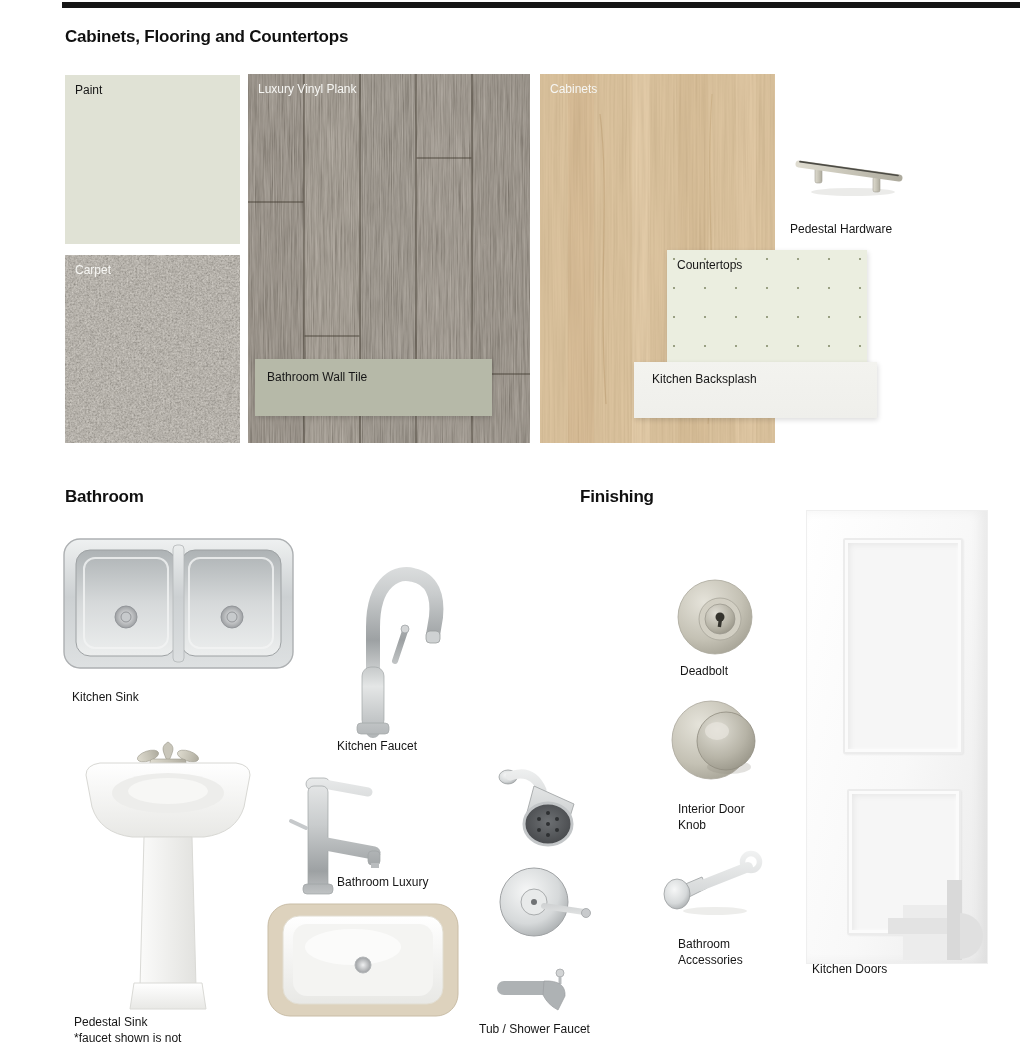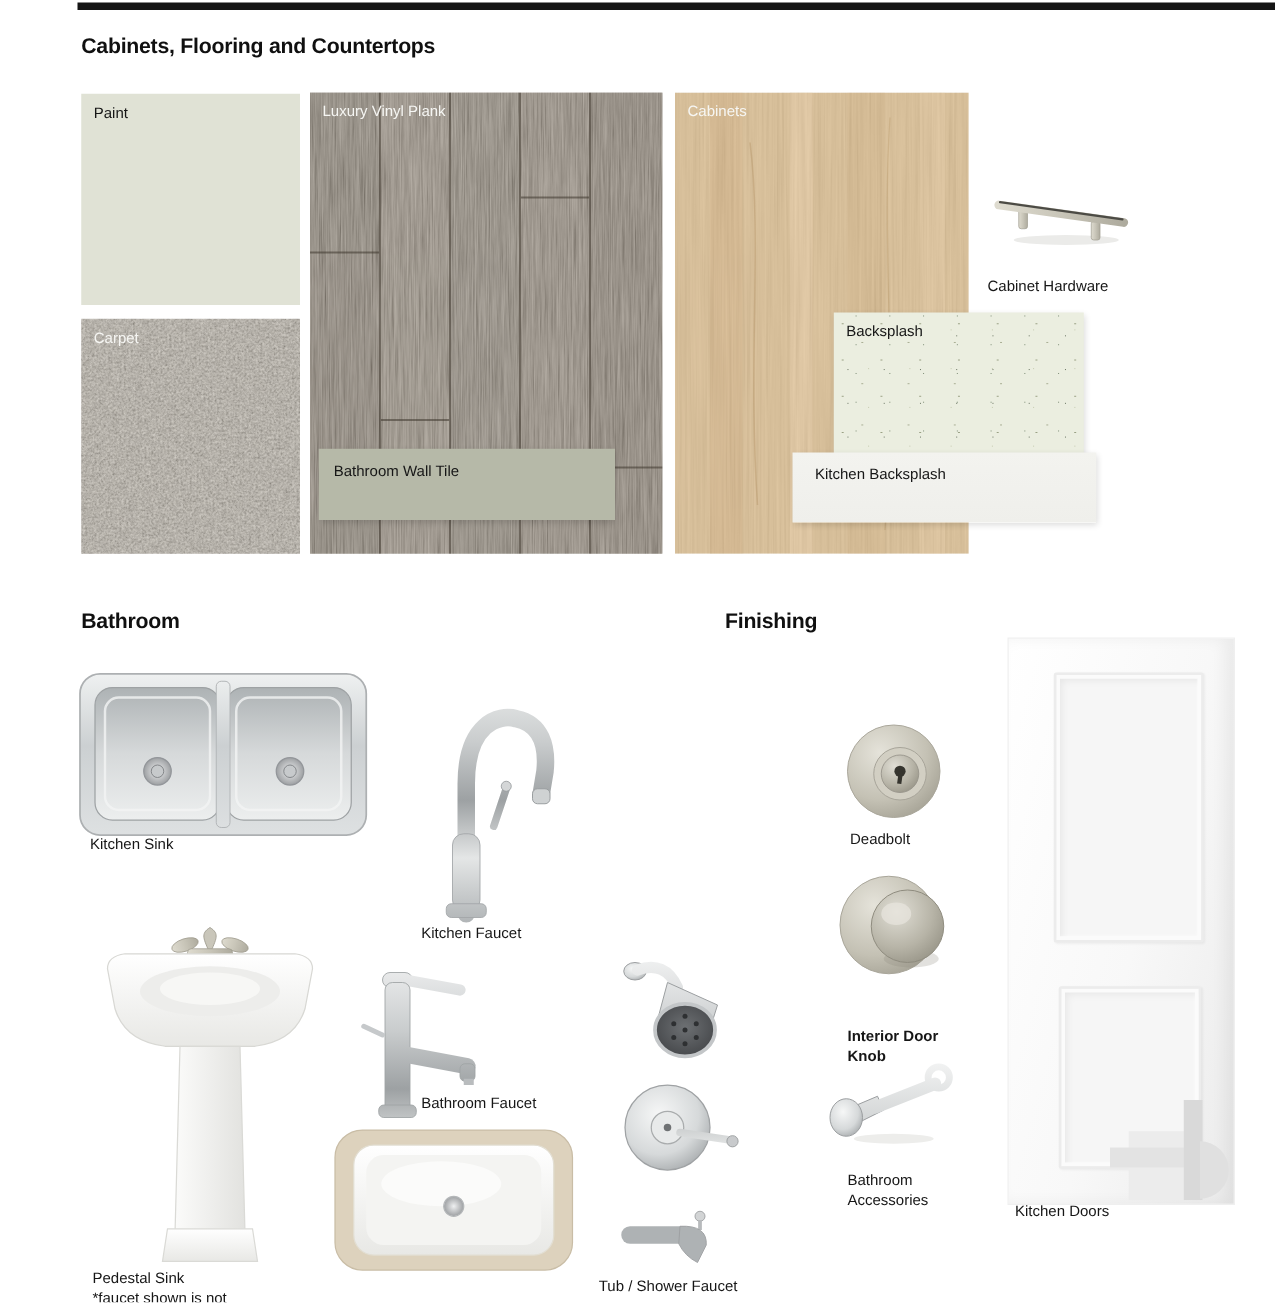--- a/index.html
+++ b/index.html
@@ -181,55 +181,55 @@
       <rect x="138" width="30" height="369" fill="#cda97c" opacity="0.22"></rect>
       <rect x="196" width="20" height="369" fill="#eed2a8" opacity="0.35"></rect>
       <rect width="235" height="369" filter="url(#grainSoft)" opacity="0.16"></rect>
       <path d="M60 40 C70 120 58 210 66 330" stroke="#b08d5e" stroke-width="1.2" fill="none" opacity="0.35"></path>
       <path d="M172 20 C165 120 178 230 168 350" stroke="#b08d5e" stroke-width="1" fill="none" opacity="0.3"></path>
     </svg>
     <span class="tag lbl lbl-light">Cabinets</span>
   </div>
 
   <div class="swatch countertop-speckle shadowed" style="left:667px;top:250px;width:200px;height:118px;z-index:2;">
-    <span class="tag lbl">Backsplash</span>
+    <span class="tag lbl">Countertops</span>
   </div>
 
   <div class="swatch backsplash shadowed" style="left:634px;top:362px;width:243px;height:56px;z-index:3;">
     <span class="tag lbl" style="left:18px;top:10px;">Kitchen Backsplash</span>
   </div>
 
   <div class="abs" style="left:793px;top:152px;width:112px;height:48px;">
     <svg width="112" height="48">
       <ellipse cx="60" cy="40" rx="42" ry="4" fill="#ebebe9"></ellipse>
       <rect x="22" y="14" width="7" height="17" rx="2" fill="url(#nickelH)" stroke="#a3a094" stroke-width="0.6"></rect>
       <rect x="80" y="25" width="7" height="15" rx="2" fill="url(#nickelH)" stroke="#a3a094" stroke-width="0.6"></rect>
       <line x1="6" y1="12" x2="106" y2="26" stroke="url(#nickelH)" stroke-width="7" stroke-linecap="round"></line>
       <line x1="7" y1="9.7" x2="105" y2="23.5" stroke="#4c4b45" stroke-width="1.7" stroke-linecap="round"></line>
     </svg>
   </div>
-  <div class="abs lbl" style="left:790px;top:222px;">Cabinet Hardware</div>
+  <div class="abs lbl" style="left:790px;top:222px;">Pedestal Hardware</div>
 
   <div class="abs h" style="left:65px;top:487px;">Bathroom</div>
 
   <div class="abs" style="left:62px;top:537px;width:233px;height:133px;">
     <svg width="233" height="133">
       <rect x="2" y="2" width="229" height="129" rx="16" fill="url(#steelU)" stroke="#adb0b2" stroke-width="1.4"></rect>
       <rect x="14" y="13" width="100" height="106" rx="14" fill="url(#bowlU)" stroke="#9ea2a4" stroke-width="1"></rect>
       <rect x="119" y="13" width="100" height="106" rx="14" fill="url(#bowlU)" stroke="#9ea2a4" stroke-width="1"></rect>
       <rect x="22" y="21" width="84" height="90" rx="11" fill="none" stroke="#f2f4f4" stroke-width="2" opacity="0.8"></rect>
       <rect x="127" y="21" width="84" height="90" rx="11" fill="none" stroke="#f2f4f4" stroke-width="2" opacity="0.8"></rect>
       <rect x="111" y="8" width="11" height="117" rx="4" fill="url(#steelU)" stroke="#b3b6b8" stroke-width="0.8"></rect>
       <circle cx="64" cy="80" r="11" fill="url(#drainG)" stroke="#93969a" stroke-width="1"></circle>
       <circle cx="64" cy="80" r="5" fill="#c7cacc" stroke="#84878a" stroke-width="0.8"></circle>
       <circle cx="170" cy="80" r="11" fill="url(#drainG)" stroke="#93969a" stroke-width="1"></circle>
       <circle cx="170" cy="80" r="5" fill="#c7cacc" stroke="#84878a" stroke-width="0.8"></circle>
     </svg>
   </div>
-  <div class="abs lbl" style="left:72px;top:668px;">Kitchen Sink</div>
+  <div class="abs lbl" style="left:72px;top:690px;">Kitchen Sink</div>
 
   <div class="abs" style="left:333px;top:531px;width:118px;height:208px;">
     <svg width="118" height="208">
       <path d="M40 200 L40 96 C40 48 66 40 80 44 C100 48 105 66 103 86 L100 104" fill="none" stroke="url(#chromeU)" stroke-width="14" stroke-linecap="round"></path>
       <rect x="93" y="100" width="14" height="12" rx="4" fill="#cfd2d3" stroke="#9a9ea0" stroke-width="0.8"></rect>
       <line x1="62" y1="130" x2="72" y2="100" stroke="url(#chromeU)" stroke-width="6" stroke-linecap="round"></line>
       <circle cx="72" cy="98" r="4" fill="#d4d6d7" stroke="#9a9ea0" stroke-width="0.7"></circle>
       <rect x="29" y="136" width="22" height="62" rx="9" fill="url(#chromeU)" stroke="#a2a6a8" stroke-width="0.7"></rect>
       <rect x="24" y="192" width="32" height="11" rx="4" fill="url(#chromeU)" stroke="#a2a6a8" stroke-width="0.7"></rect>
     </svg>
@@ -257,21 +257,21 @@
       <rect x="30" y="16" width="24" height="12" rx="6" fill="url(#chromeU)" stroke="#9fa3a5" stroke-width="0.7"></rect>
       <line x1="48" y1="22" x2="92" y2="30" stroke="url(#chromeU)" stroke-width="9" stroke-linecap="round"></line>
       <rect x="32" y="24" width="20" height="104" rx="6" fill="url(#chromeU)" stroke="#9fa3a5" stroke-width="0.7"></rect>
       <line x1="30" y1="66" x2="15" y2="59" stroke="#c6c9cb" stroke-width="4" stroke-linecap="round"></line>
       <line x1="50" y1="82" x2="98" y2="91" stroke="url(#chromeU)" stroke-width="13" stroke-linecap="round"></line>
       <rect x="92" y="89" width="12" height="14" rx="4" fill="url(#chromeU)" stroke="#9fa3a5" stroke-width="0.7"></rect>
       <rect x="95" y="101" width="8" height="5" fill="#b9bcbe"></rect>
       <rect x="27" y="122" width="30" height="10" rx="4" fill="url(#chromeU)" stroke="#9fa3a5" stroke-width="0.7"></rect>
     </svg>
   </div>
-  <div class="abs lbl" style="left:337px;top:875px;">Bathroom Faucet</div>
+  <div class="abs lbl" style="left:337px;top:875px;">Bathroom Luxury</div>
 
   <div class="abs" style="left:267px;top:899px;width:192px;height:120px;">
     <svg width="192" height="120">
       <rect x="1" y="5" width="190" height="112" rx="22" fill="#ddd2bd" stroke="#c9bda6" stroke-width="1"></rect>
       <rect x="16" y="17" width="160" height="88" rx="16" fill="url(#porcV)" stroke="#e2ded2" stroke-width="1"></rect>
       <rect x="26" y="25" width="140" height="72" rx="14" fill="#f4f4f2"></rect>
       <ellipse cx="86" cy="48" rx="48" ry="18" fill="#fbfbfa"></ellipse>
       <circle cx="96" cy="66" r="8" fill="url(#drainG)" stroke="#b4b7b9" stroke-width="1"></circle>
     </svg>
   </div>
@@ -319,21 +319,21 @@
   <div class="abs lbl" style="left:680px;top:664px;">Deadbolt</div>
 
   <div class="abs" style="left:671px;top:697px;width:90px;height:86px;">
     <svg width="90" height="86">
       <circle cx="40" cy="43" r="39" fill="url(#nickelR)" stroke="#a9a69a" stroke-width="0.8"></circle>
       <ellipse cx="58" cy="70" rx="22" ry="7" fill="#8b887b" opacity="0.25"></ellipse>
       <circle cx="55" cy="44" r="29" fill="url(#knobR)" stroke="#8f8c7f" stroke-width="0.8"></circle>
       <ellipse cx="46" cy="34" rx="12" ry="9" fill="#e8e6de" opacity="0.7"></ellipse>
     </svg>
   </div>
-  <div class="abs lbl" style="left:678px;top:822px;width:84px;font-weight:bold;">Interior Door Knob</div>
+  <div class="abs lbl" style="left:678px;top:802px;width:84px;">Interior Door Knob</div>
 
   <div class="abs" style="left:660px;top:848px;width:104px;height:72px;">
     <svg width="104" height="72">
       <ellipse cx="55" cy="63" rx="32" ry="4" fill="#ededeb"></ellipse>
       <path d="M16 40 L42 29 L47 40 L21 53 Z" fill="url(#chromeU)" stroke="#9b9ea0" stroke-width="0.8"></path>
       <ellipse cx="17" cy="46" rx="13" ry="15" fill="url(#chromeR)" stroke="#9b9ea0" stroke-width="0.8"></ellipse>
       <line x1="40" y1="38" x2="88" y2="19" stroke="url(#chromeU)" stroke-width="10" stroke-linecap="round"></line>
       <circle cx="91" cy="14" r="8.5" fill="none" stroke="url(#chromeU)" stroke-width="5.5"></circle>
     </svg>
   </div>

